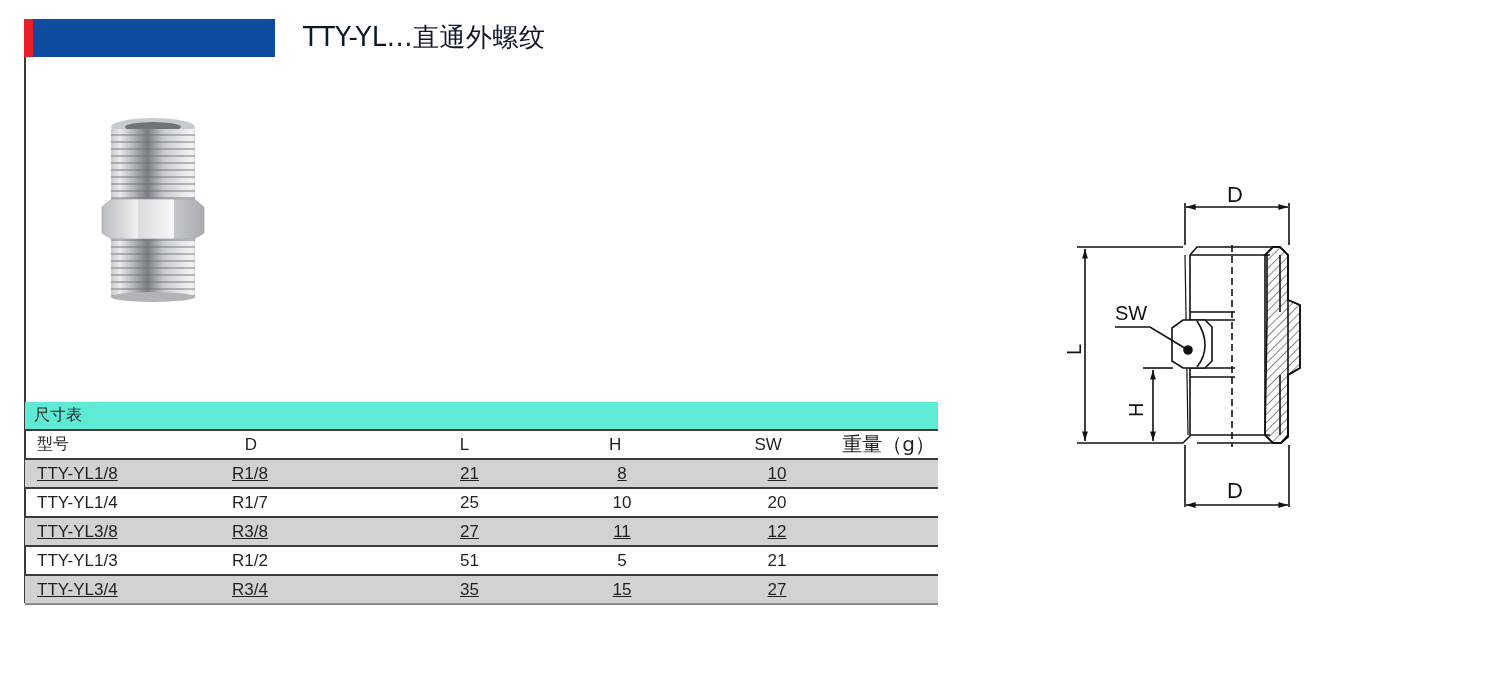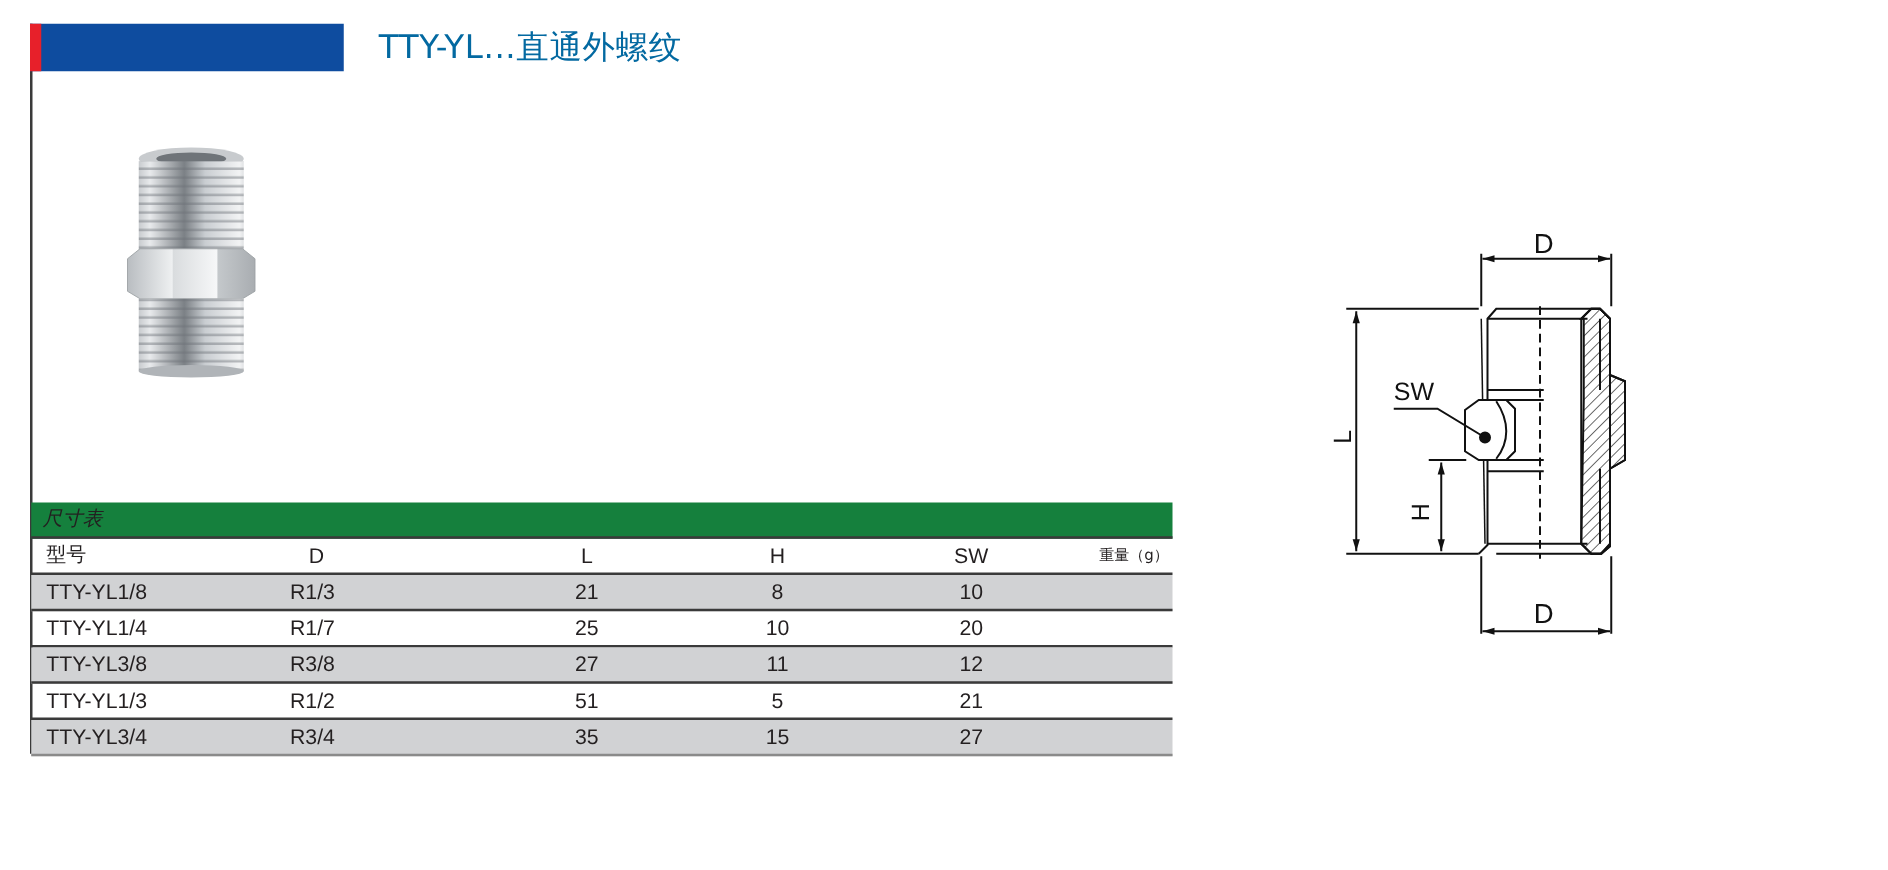--- a/index.html
+++ b/index.html
@@ -1,37 +1,37 @@
 <!DOCTYPE html>
 <html><head>
 <meta charset="utf-8">
 <style>
   html, body { margin:0; padding:0; background:#ffffff; }
   body { width:1510px; height:696px; position:relative; overflow:hidden;
          font-family:"Liberation Sans","DejaVu Sans",sans-serif; color:#231f20; }
   .left-rule { position:absolute; left:24px; top:19px; width:2px; height:584px; background:#3a3a3a; }
   .banner { position:absolute; left:24px; top:19px; width:251px; height:38px; background:#0e4c9f; }
   .banner-red { position:absolute; left:24px; top:19px; width:9px; height:38px; background:#e7202a; }
-  .title { position:absolute; left:303px; top:20px; font-size:26px; letter-spacing:0.5px; color:#0369a1;
+  .title { position:absolute; left:303px; top:20px; font-size:26px; letter-spacing:0.5px; color:#0f172a;
            font-family:"DejaVu Sans",sans-serif; }
   .product { position:absolute; left:98px; top:115px; width:110px; height:190px; }
 
   .table { position:absolute; left:25px; top:402px; width:913px; font-size:17px; }
-  .t-caption { height:27px; background:#15803d; border-bottom:2px solid #3a3a3a; display:flex; align-items:center;
-               padding-left:9px; font-family:"DejaVu Sans",sans-serif; font-size:16px;font-style:italic; }
+  .t-caption { height:27px; background:#5eead4; border-bottom:2px solid #3a3a3a; display:flex; align-items:center;
+               padding-left:9px; font-family:"DejaVu Sans",sans-serif; font-size:16px; }
   .t-row { height:27px; display:flex; align-items:center; border-bottom:2px solid #3a3a3a; }
-  .t-row.alt { background:#d1d2d4; }
+  .t-row.alt { background:#d1d2d4;text-decoration:underline; }
   .t-row.last { border-bottom:2px solid #8a8a8a; }
   .c { position:relative; white-space:nowrap; }
   .c0 { width:185px; padding-left:12px; }
   .c1 { width:165px; text-align:left; padding-left:10px; }
   .c2 { width:145px; text-align:center; }
   .c3 { width:160px; text-align:center; }
   .c4 { width:150px; text-align:center; }
-  .c5 { flex:1; text-align:right; padding-right:3px; font-family:"DejaVu Sans",sans-serif; font-size:12px; }
+  .c5 { flex:1; text-align:right; padding-right:3px; font-family:"DejaVu Sans",sans-serif; font-size:20px; }
   .hdr .c0 { font-family:"DejaVu Sans",sans-serif; font-size:16px; }
   .drawing { position:absolute; left:1055px; top:175px; width:270px; height:340px; }
 </style>
 </head>
 <body>
 
 <div class="left-rule"></div>
 <div class="banner"></div>
 <div class="banner-red"></div>
 <div class="title">TTY-YL...直通外螺纹</div>
@@ -72,21 +72,21 @@
   <div class="t-row hdr">
     <span class="c c0">型号</span>
     <span class="c c1" style="padding-left:25px;width:150px">D</span>
     <span class="c c2">L</span>
     <span class="c c3">H</span>
     <span class="c c4">SW</span>
     <span class="c c5">重量（g）</span>
   </div>
   <div class="t-row alt">
     <span class="c c0">TTY-YL1/8</span>
-    <span class="c c1">R1/3</span>
+    <span class="c c1">R1/8</span>
     <span class="c c2">21</span>
     <span class="c c3">8</span>
     <span class="c c4">10</span>
     <span class="c c5"></span>
   </div>
   <div class="t-row">
     <span class="c c0">TTY-YL1/4</span>
     <span class="c c1">R1/7</span>
     <span class="c c2">25</span>
     <span class="c c3">10</span>

